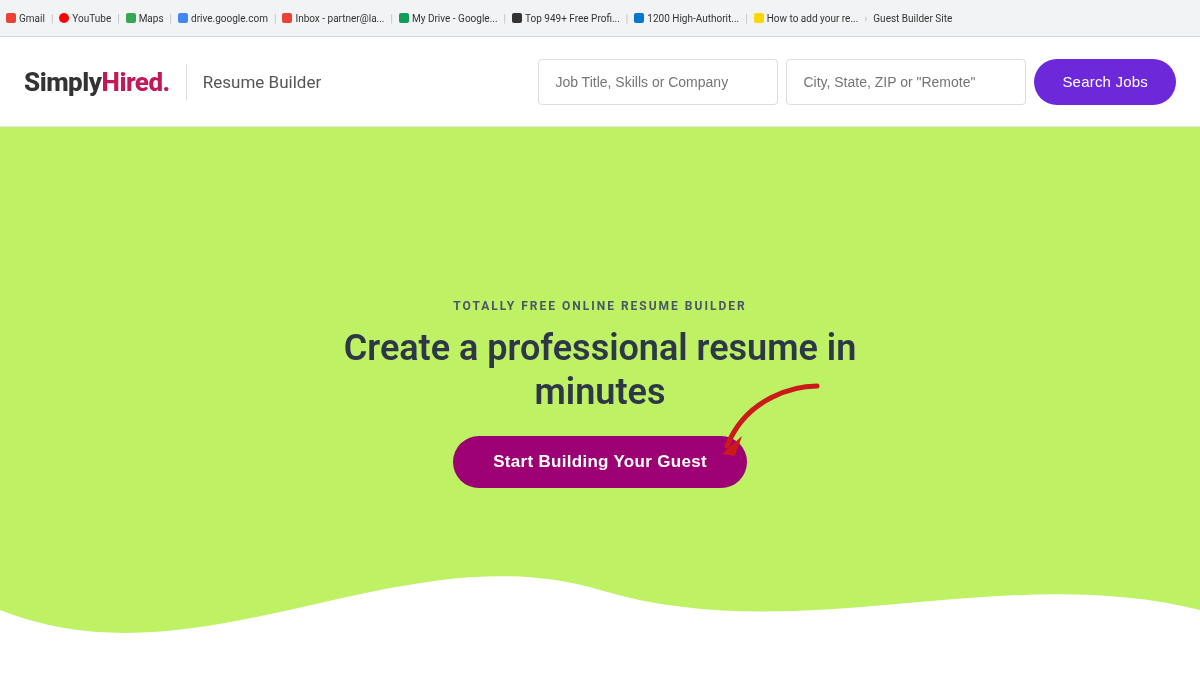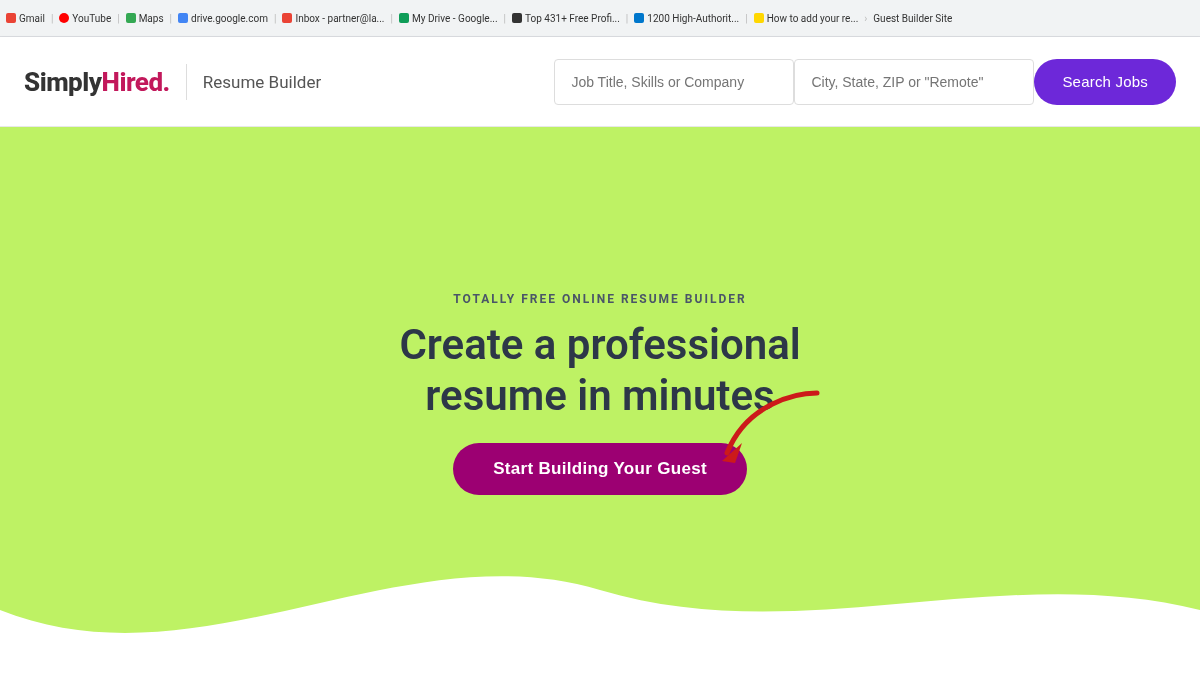--- a/index.html
+++ b/index.html
@@ -105,20 +105,21 @@
     .resume-builder-label {
       font-size: 17px;
       color: #555;
       font-weight: 400;
       white-space: nowrap;
     }
 
     .search-area {
       display: flex;
       align-items: center;
+      gap: 8px;
       flex: 1;
       justify-content: flex-end;
     }
 
     .search-input {
       height: 46px;
       border: 1.5px solid #ddd;
       border-radius: 4px;
       padding: 0 16px;
       font-size: 14px;
@@ -176,21 +177,21 @@
 
     .hero-subtitle {
       font-size: 12px;
       font-weight: 700;
       letter-spacing: 2px;
       color: #4a5568;
       text-transform: uppercase;
     }
 
     .hero-title {
-      font-size: 42px;
+      font-size: 36px;
       font-weight: 600;
       color: #2d3748;
       line-height: 1.2;
       max-width: 540px;
     }
 
     .cta-container {
       position: relative;
       margin-top: 8px;
     }
@@ -249,21 +250,21 @@
     <span>Inbox - partner@la...</span>
   </span>
   <span class="tab-divider">|</span>
   <span class="browser-tab">
     <span class="favicon favicon-mydrive"></span>
     <span>My Drive - Google...</span>
   </span>
   <span class="tab-divider">|</span>
   <span class="browser-tab">
     <span class="favicon favicon-profi"></span>
-    <span>Top 431+ Free Profi...</span>
+    <span>Top 949+ Free Profi...</span>
   </span>
   <span class="tab-divider">|</span>
   <span class="browser-tab">
     <span class="favicon favicon-auth"></span>
     <span>1200 High-Authorit...</span>
   </span>
   <span class="tab-divider">|</span>
   <span class="browser-tab">
     <span class="favicon favicon-bolt"></span>
     <span>How to add your re...</span>

